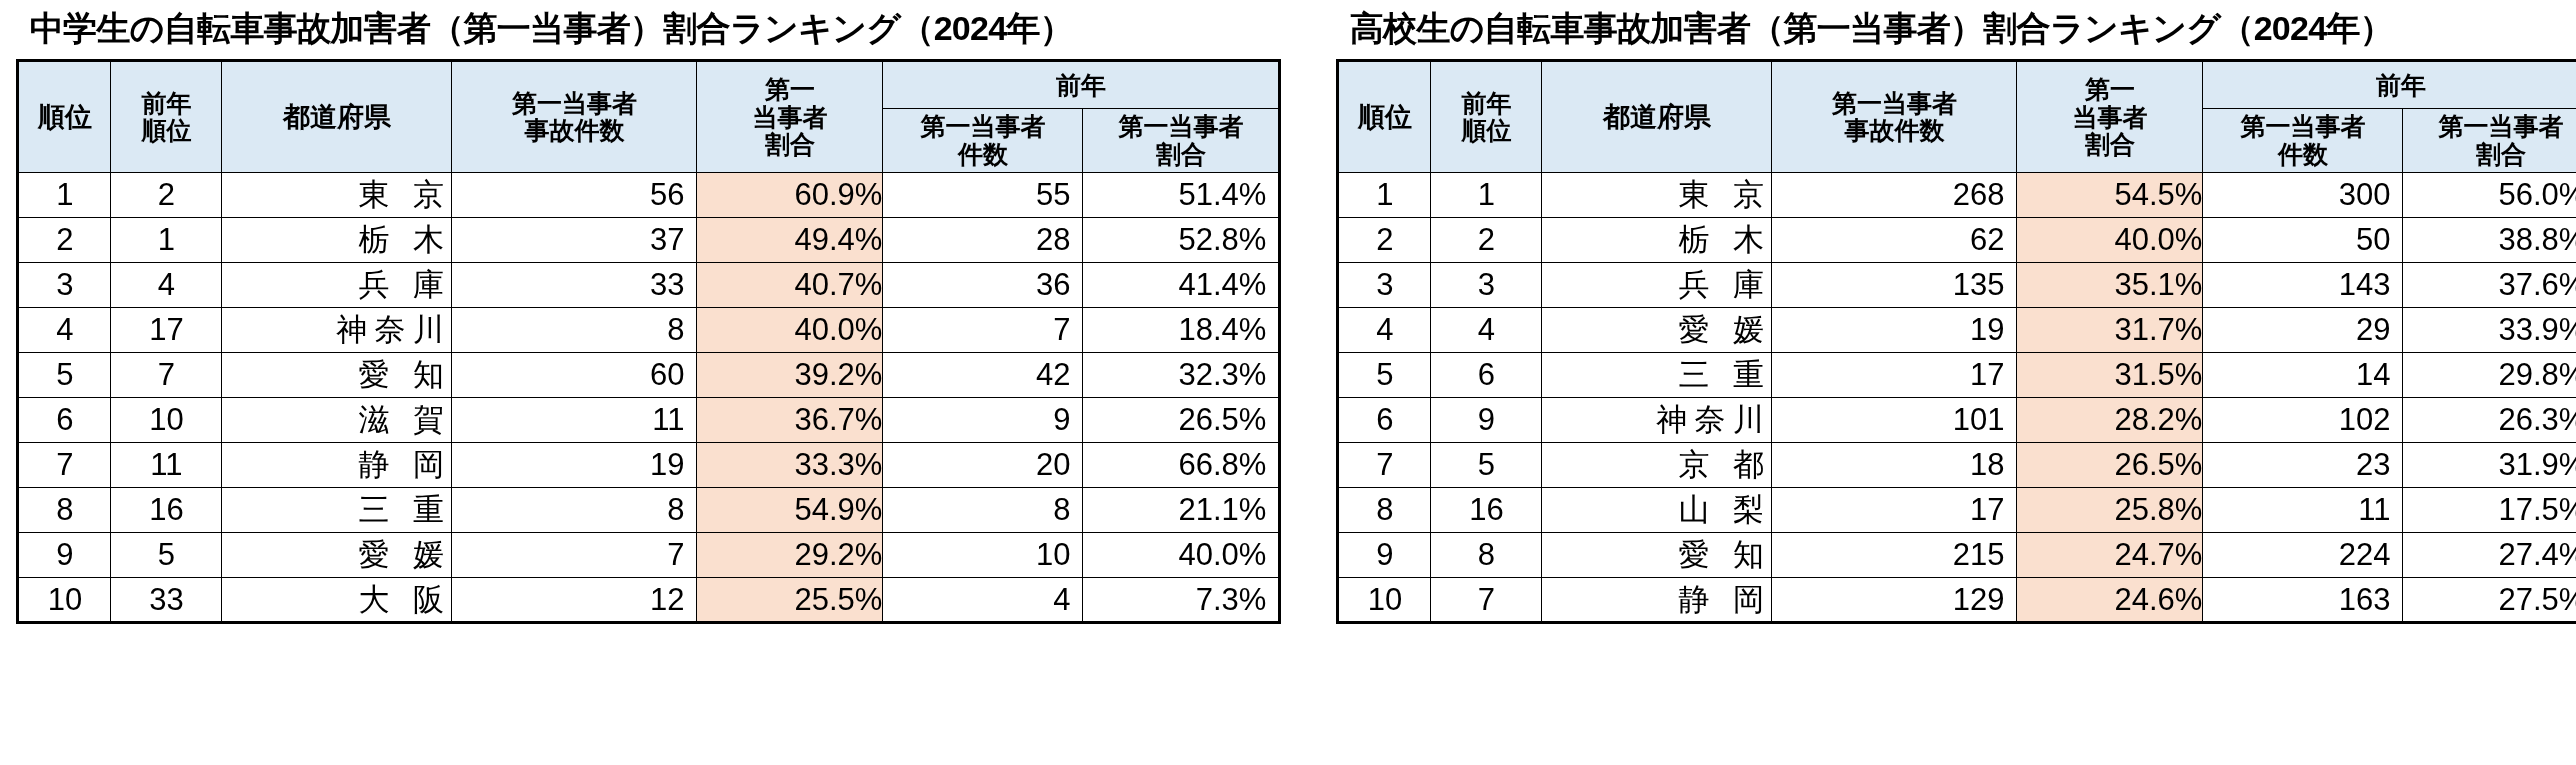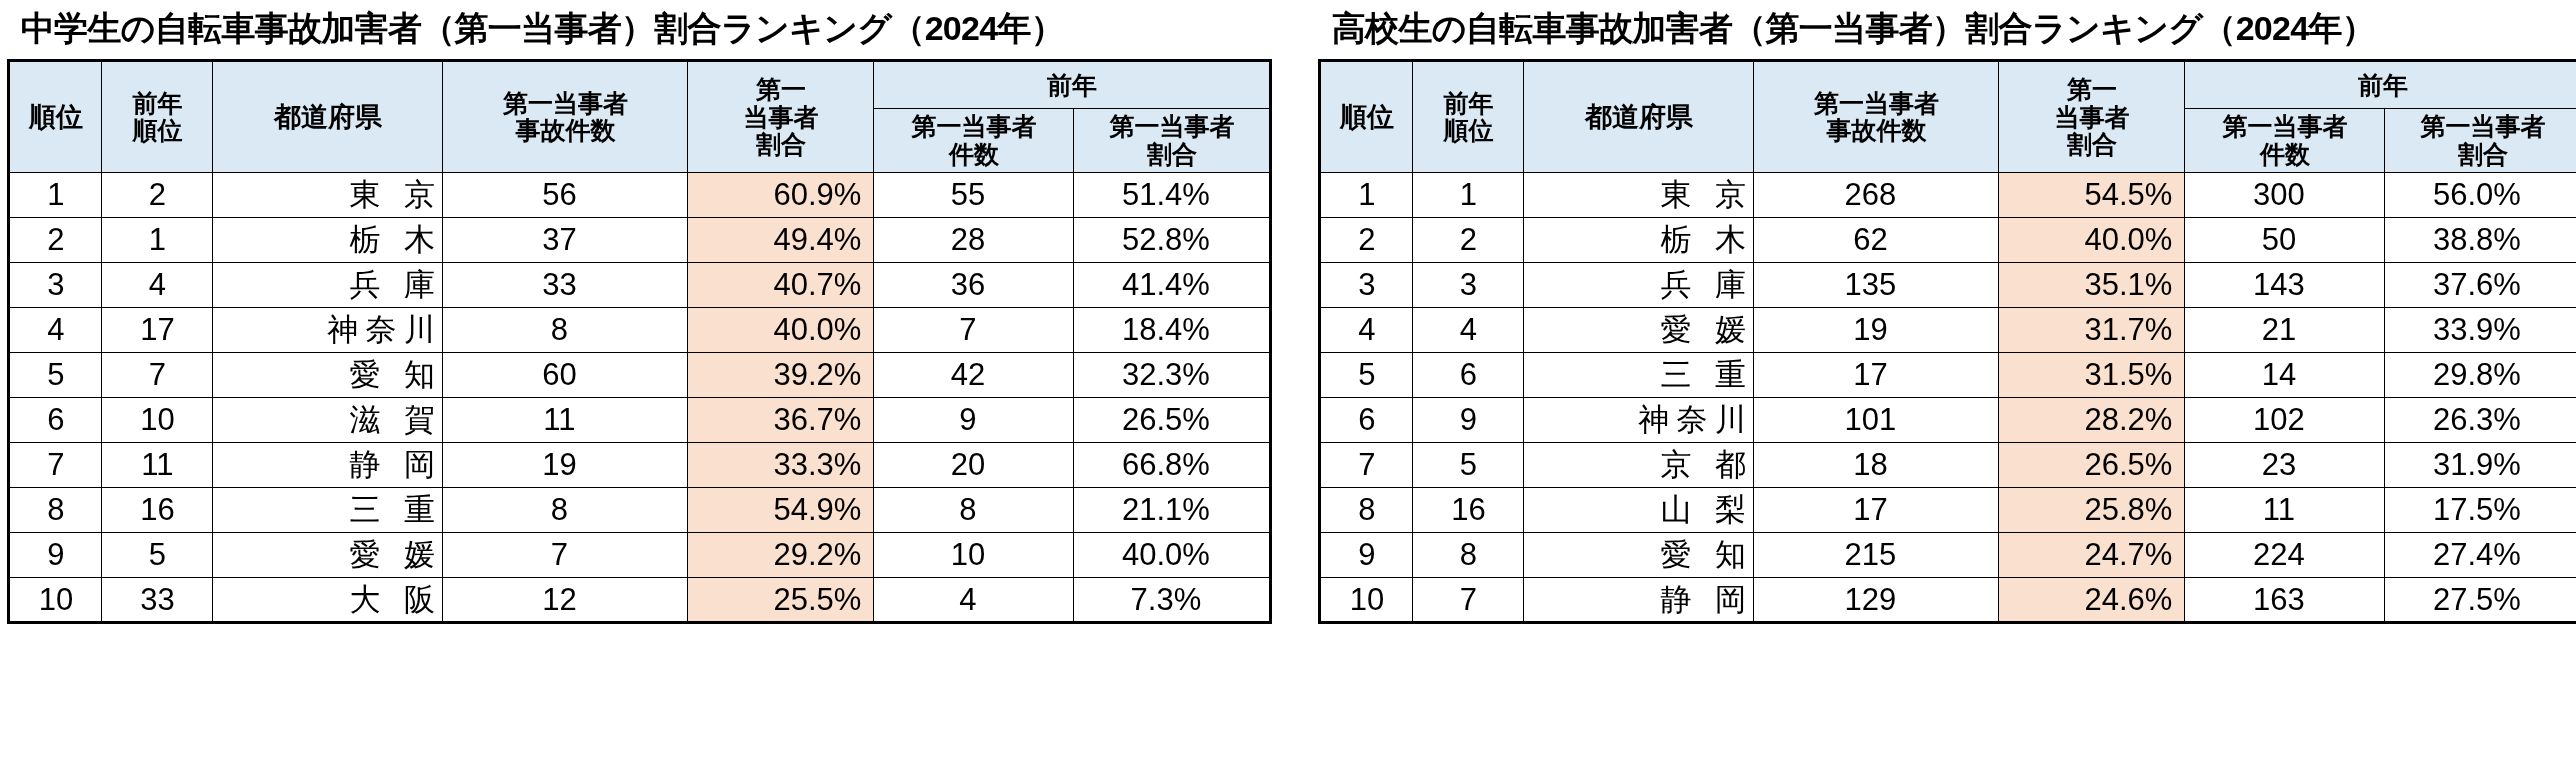--- a/index.html
+++ b/index.html
@@ -14,20 +14,21 @@
     display:flex;
     flex-direction:row;
     gap:45px;
     padding:0;
     box-sizing:border-box;
   }
   .panel{
     width:1266px;
     box-sizing:border-box;
     padding-left:7.4px;
+    margin-left:9px;
   }
   .panel-title{
     font-size:34px;
     font-weight:bold;
     letter-spacing:-0.7px;
     margin:6px 0 7.4px 13.4px;
     white-space:nowrap;
   }
   table{
     border-collapse:collapse;
@@ -54,23 +55,23 @@
   thead th.big{
     font-size:27px;
   }
   thead tr.row1 th{height:48px;}
   thead tr.row2 th{height:64px;}
   tbody td{
     height:45px;
     background:#ffffff;
     font-size:31px;
   }
-  tbody td.num{ padding-right:12px; }
+  tbody td.num{ text-align:right; padding-right:12px; }
   tbody td.pref{ text-align:right; letter-spacing:7.4px; padding-left:7.4px;}
-  tbody td.hl{ background:#fae0cf; text-align:right; padding-right:12px;}
+  tbody td.hl{ background:#fae0cf; text-align:right; }
   
   col.c-rank{width:93px;}
   col.c-prev{width:111px;}
   col.c-pref{width:230px;}
   col.c-cases{width:245px;}
   col.c-ratio{width:186px;}
   col.c-pcases{width:200px;}
   col.c-pratio{width:197px;}
 </style>
 </head>
@@ -252,21 +253,21 @@
             <td class="hl">35.1%</td>
             <td class="num">143</td>
             <td class="num">37.6%</td>
           </tr>
           <tr>
             <td>4</td>
             <td>4</td>
             <td class="pref">愛 媛</td>
             <td class="num">19</td>
             <td class="hl">31.7%</td>
-            <td class="num">21</td>
+            <td class="num">29</td>
             <td class="num">33.9%</td>
           </tr>
           <tr>
             <td>5</td>
             <td>6</td>
             <td class="pref">三 重</td>
             <td class="num">17</td>
             <td class="hl">31.5%</td>
             <td class="num">14</td>
             <td class="num">29.8%</td>

